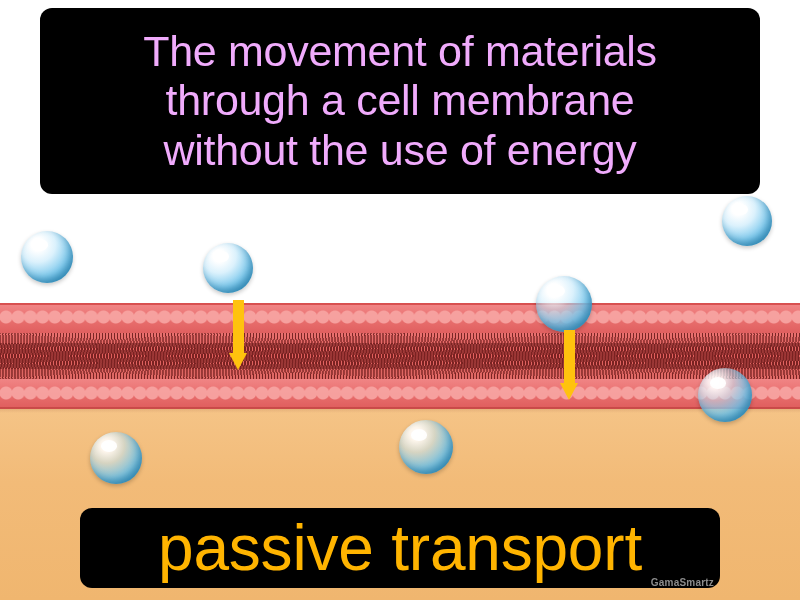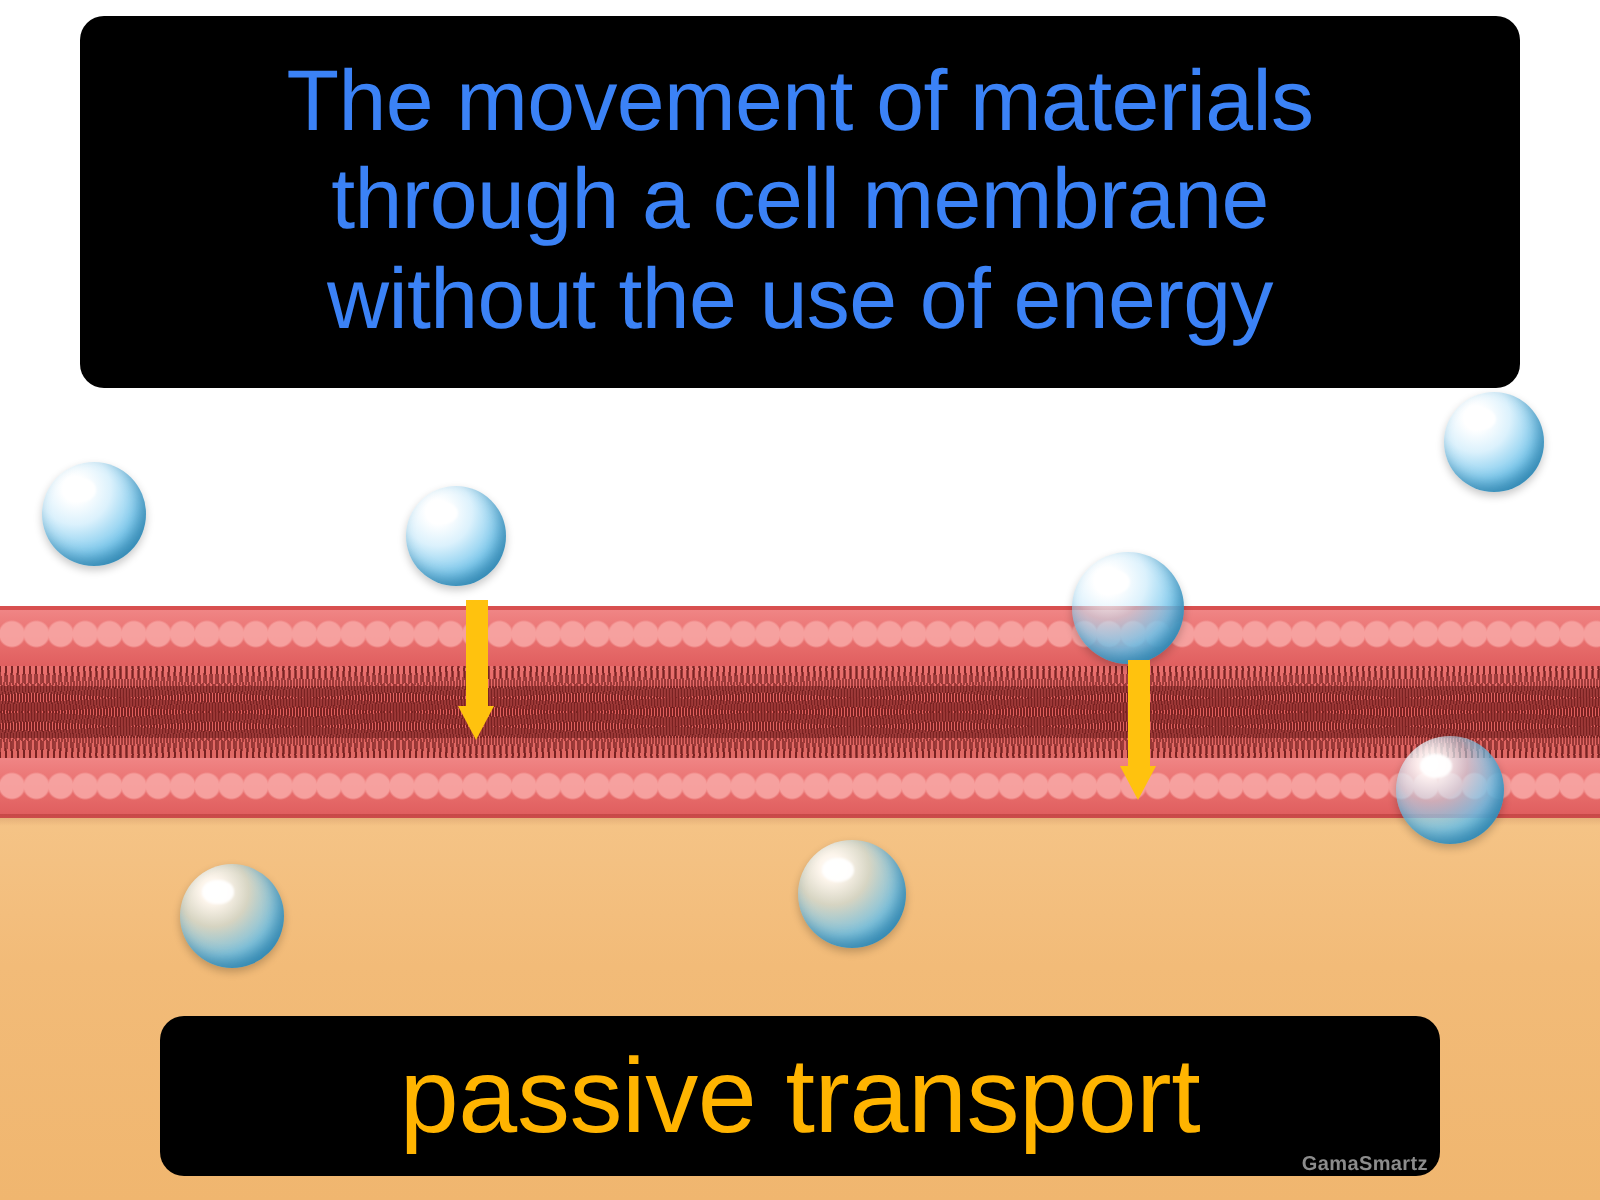--- a/index.html
+++ b/index.html
@@ -140,40 +140,40 @@
     left: 40px;
     top: 8px;
     width: 720px;
     height: 186px;
     display: flex;
     align-items: center;
     justify-content: center;
     padding: 4px 14px;
   }
   .definition-text {
-    color: #3b82f6;
+    color: #f0abfc;
     font-size: 43px;
     line-height: 1.14;
     text-align: center;
     font-weight: 400;
     letter-spacing: -0.3px;
     white-space: pre-line;
   }
   .term-panel {
     left: 80px;
     top: 508px;
     width: 640px;
     height: 80px;
     display: flex;
     align-items: center;
     justify-content: center;
   }
   .term-text {
     color: #ffb400;
-    font-size: 53px;
+    font-size: 64px;
     line-height: 1;
     text-align: right;
     font-weight: 400;
     letter-spacing: -0.2px;
   }
   .watermark {
     position: absolute;
     right: 86px;
     bottom: 12px;
     color: #8c8c8c;

